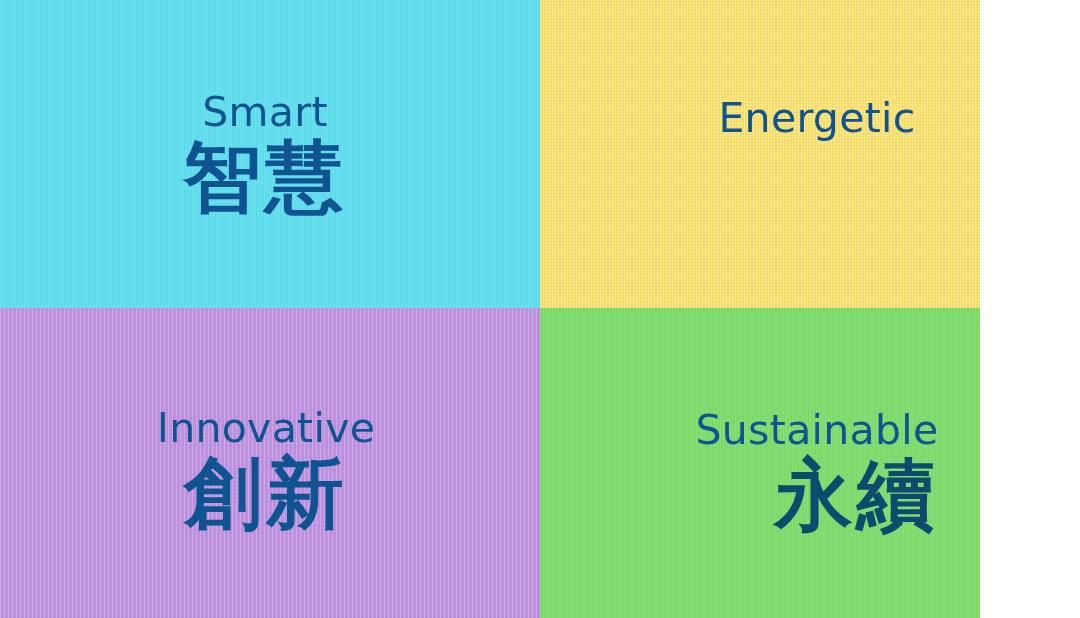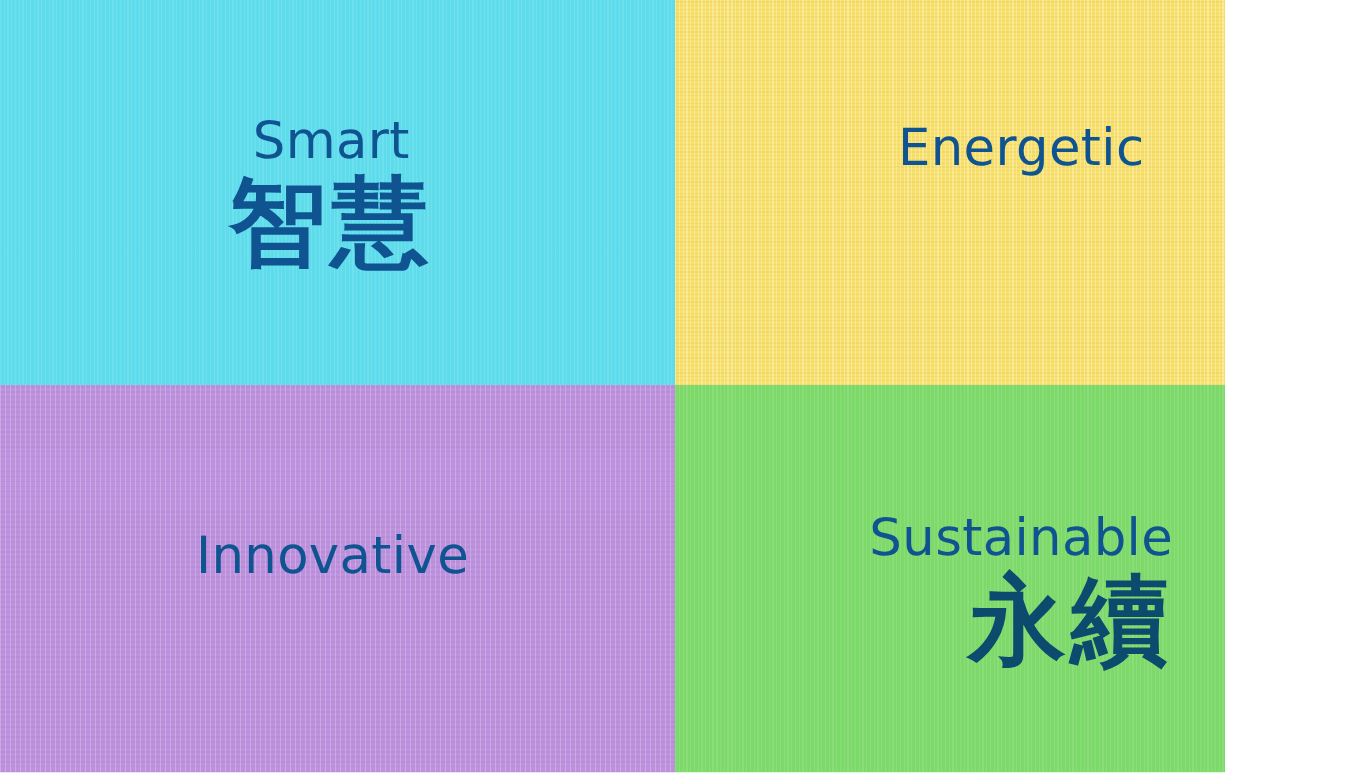--- a/index.html
+++ b/index.html
@@ -91,32 +91,32 @@
 
   .value-en {
     font-family: "DejaVu Sans", sans-serif;
     font-weight: 400;
     font-size: 41px;
     letter-spacing: 0.3px;
     display: block;
   }
 
   .value-zh {
-    font-family: Liberation Sans, sans-serif;
+    font-family: Liberation Serif, serif;
     font-weight: 700;
     font-size: 78px;
     letter-spacing: 4px;
     display: block;
     margin-top: 6px;
   }
 
   
   .block-smart        { left: 265px; top: 92px;  transform: translateX(-50%); }
   .block-energetic    { left: 817px; top: 98px;  transform: translateX(-50%); }
-  .block-innovative   { left: 266px; top: 424px; transform: translateX(-50%); }
+  .block-innovative   { left: 266px; top: 408px; transform: translateX(-50%); }
   .block-sustainable  { left: 817px; top: 410px; transform: translateX(-50%); text-align: right; }
 </style>
 </head>
 <body>
 
 <div id="stage">
   <div class="grid">
 
     <div class="cell tex-faint" style="background-color: rgb(95, 220, 236);"></div>
 
@@ -131,19 +131,20 @@
     <span class="value-en" style="color: rgb(15, 84, 144);">Smart</span>
     <span class="value-zh" style="color: rgb(15, 84, 144);">智慧</span>
   </div>
 
   <div class="value-block block-energetic">
     <span class="value-en" style="color: rgb(15, 84, 144);">Energetic</span>
   </div>
 
   <div class="value-block block-innovative">
     <span class="value-en" style="color: rgb(15, 84, 144);">Innovative</span>
+    <span class="value-zh" style="color: rgb(15, 84, 144);">創新</span>
   </div>
 
   <div class="value-block block-sustainable">
     <span class="value-en" style="color: rgb(15, 84, 144);">Sustainable</span>
     <span class="value-zh" style="color: #0c4a6e;">永續</span>
   </div>
 </div>
 
 </body></html>

